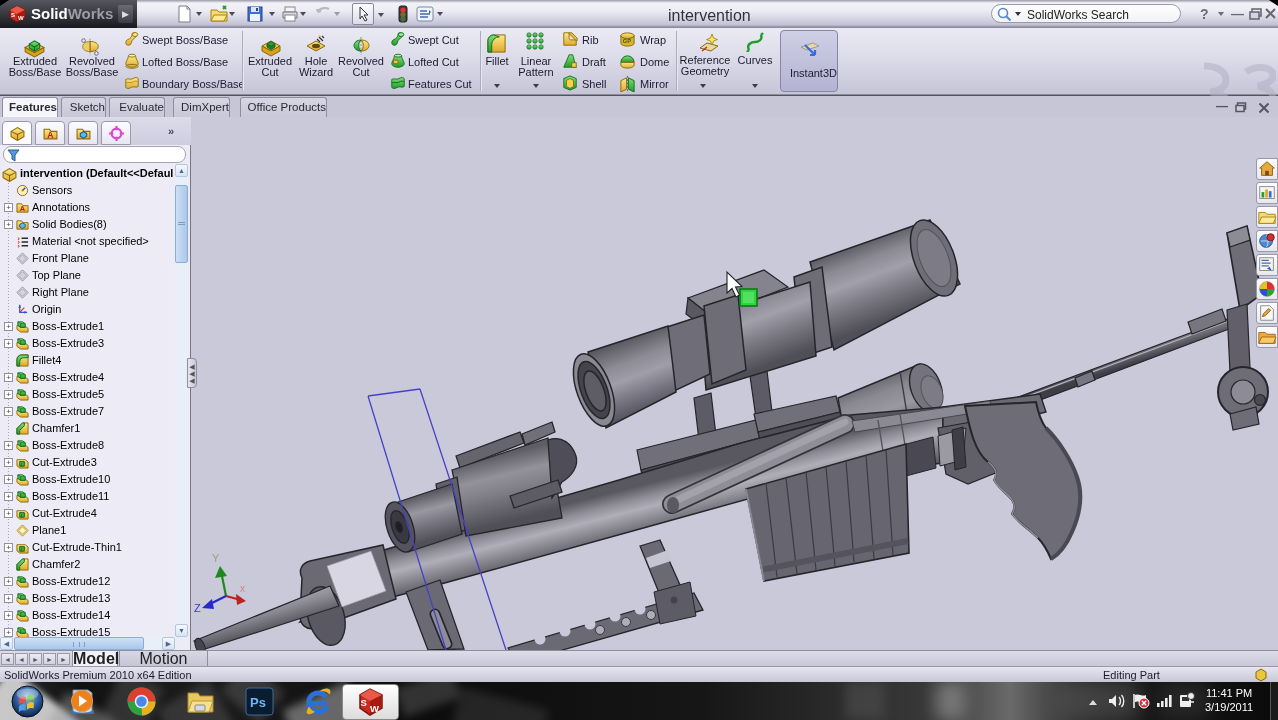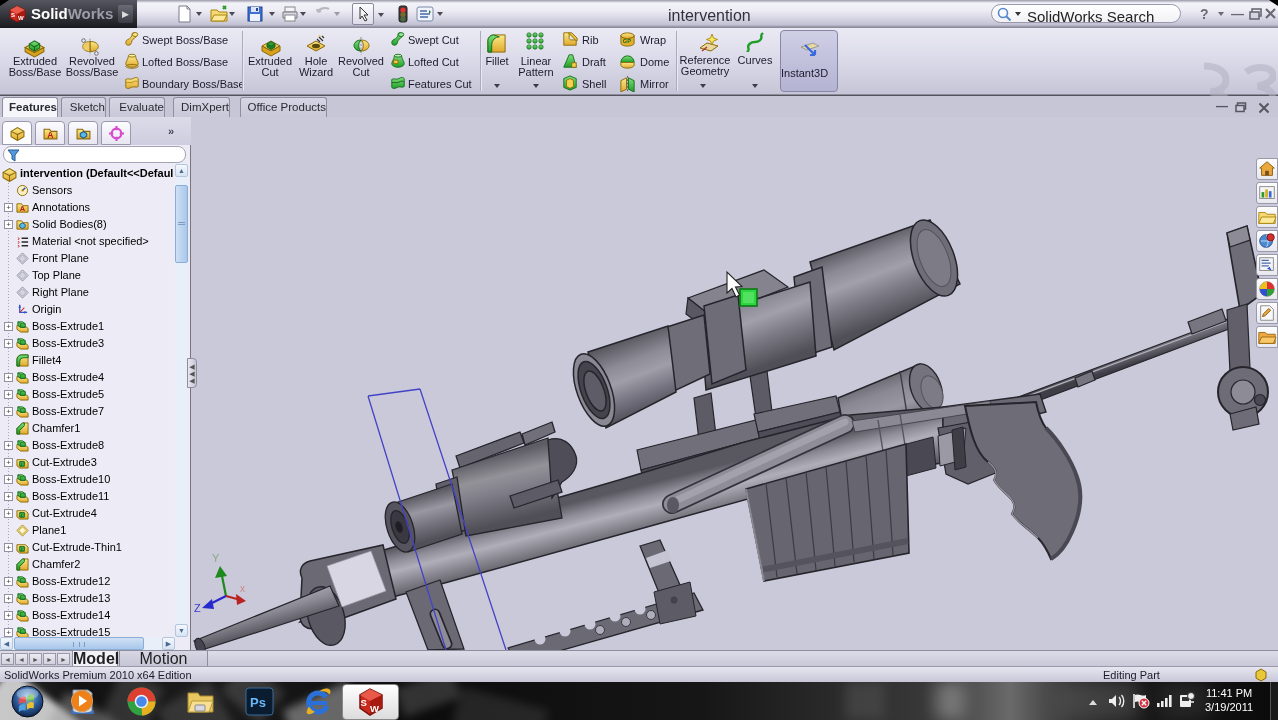--- a/index.html
+++ b/index.html
@@ -8,21 +8,21 @@
 #titlebar{position:absolute;left:0;top:0;width:1278px;height:28px;background:linear-gradient(#9a99a8 0,#f2f2f8 3px,#eeedf5 10px,#d5d4e3 19px,#c2c1d3 25px,#8e8d9e 27px)}
 #swlogo{position:absolute;left:0;top:0;width:137px;height:28px;background:linear-gradient(#565660,#19191f)}
 #swlogo .cube{position:absolute;left:7px;top:4px;width:21px;height:20px}
 #swlogo .txt{position:absolute;left:31px;top:5px;font-size:15px;font-weight:bold;color:#fff;letter-spacing:0}
 #swlogo .txt span{color:#9d9dA8}
 #swarrow{position:absolute;left:118px;top:5px;width:15px;height:18px;background:linear-gradient(#6a6a74,#3c3c46);border-radius:2px;color:#ddd;font-size:9px;text-align:center;line-height:18px}
 .tbicon{position:absolute;top:5px;width:18px;height:18px}
 .dd{position:absolute;top:12px;width:0;height:0;border-left:3px solid transparent;border-right:3px solid transparent;border-top:4px solid #4a4a55}
 #title-text{position:absolute;left:668px;top:7px;font-size:16px;color:#33323c}
 #searchbox{position:absolute;left:991px;top:4px;width:190px;height:19px;background:linear-gradient(#fff,#f2f2f6);border:1px solid #9a99ad;border-radius:10px}
-#searchbox .stxt{position:absolute;left:35px;top:3px;font-size:15px;color:#222}
+#searchbox .stxt{position:absolute;left:35px;top:3px;font-size:12px;color:#222}
 .winbtn{position:absolute;top:6px;font-size:13px;color:#6a6975;font-weight:bold}
 
 #ribbon{position:absolute;left:0;top:28px;width:1278px;height:68px;background:linear-gradient(#eaeaf4 0,#dcdbe9 30px,#cdccdd 55px,#c6c5d7 66px,#55545e 67px)}
 .rsep{position:absolute;top:3px;width:1px;height:60px;background:#adacbf;box-shadow:1px 0 0 #e8e8f2}
 .rlbl{position:absolute;font-size:11px;color:#1c1b2e;text-align:center;line-height:10.5px}
 .rlbl2{position:absolute;font-size:11px;color:#1c1b2e;white-space:nowrap}
 .ricon{position:absolute}
 .rdd{position:absolute;top:56px;width:0;height:0;border-left:3.5px solid transparent;border-right:3.5px solid transparent;border-top:4px solid #3c3b49}
 #instant3d{position:absolute;left:780px;top:2px;width:58px;height:62px;background:linear-gradient(#cfcfe6,#b4b3d2);border:1px solid #8886a6;border-radius:4px}
 #dswm{position:absolute;right:2px;top:30px;width:90px;height:66px;opacity:.55}
@@ -357,21 +357,21 @@
       </svg>
 <div class="rlbl" style="left:725px;top:27px;width:60px">Curves</div>
 <div class="rdd" style="left:494px"></div>
 <div class="rdd" style="left:533px"></div>
 <div class="rdd" style="left:700px"></div>
 <div class="rdd" style="left:752px"></div>
 <div id="instant3d">
         <svg style="position:absolute;left:16px;top:8px" width="26" height="26">
           <use href="#i-i3d"></use>
         </svg>
-        <div style="position:absolute;left:0;top:36px;width:56px;text-align:left;font-size:11px;color:#1c1b2e">Instant3D</div>
+        <div style="position:absolute;left:0;top:36px;width:56px;text-align:right;font-size:11px;color:#1c1b2e">Instant3D</div>
       </div>
 <svg id="dswm" viewBox="0 0 90 66">
         <g fill="none" stroke="#b2b1c4" stroke-width="7">
           <path d="M18 8c14 0 22 6 22 14s-9 12-16 12c7 0 18 4 18 13s-10 14-24 14"></path>
           <path d="M60 14c8-6 22-6 26 0 5 8-6 12-14 14 8 2 18 6 14 14-4 7-18 8-26 2"></path>
         </g>
       </svg>
 </div>
 
 <div id="tabrow">

